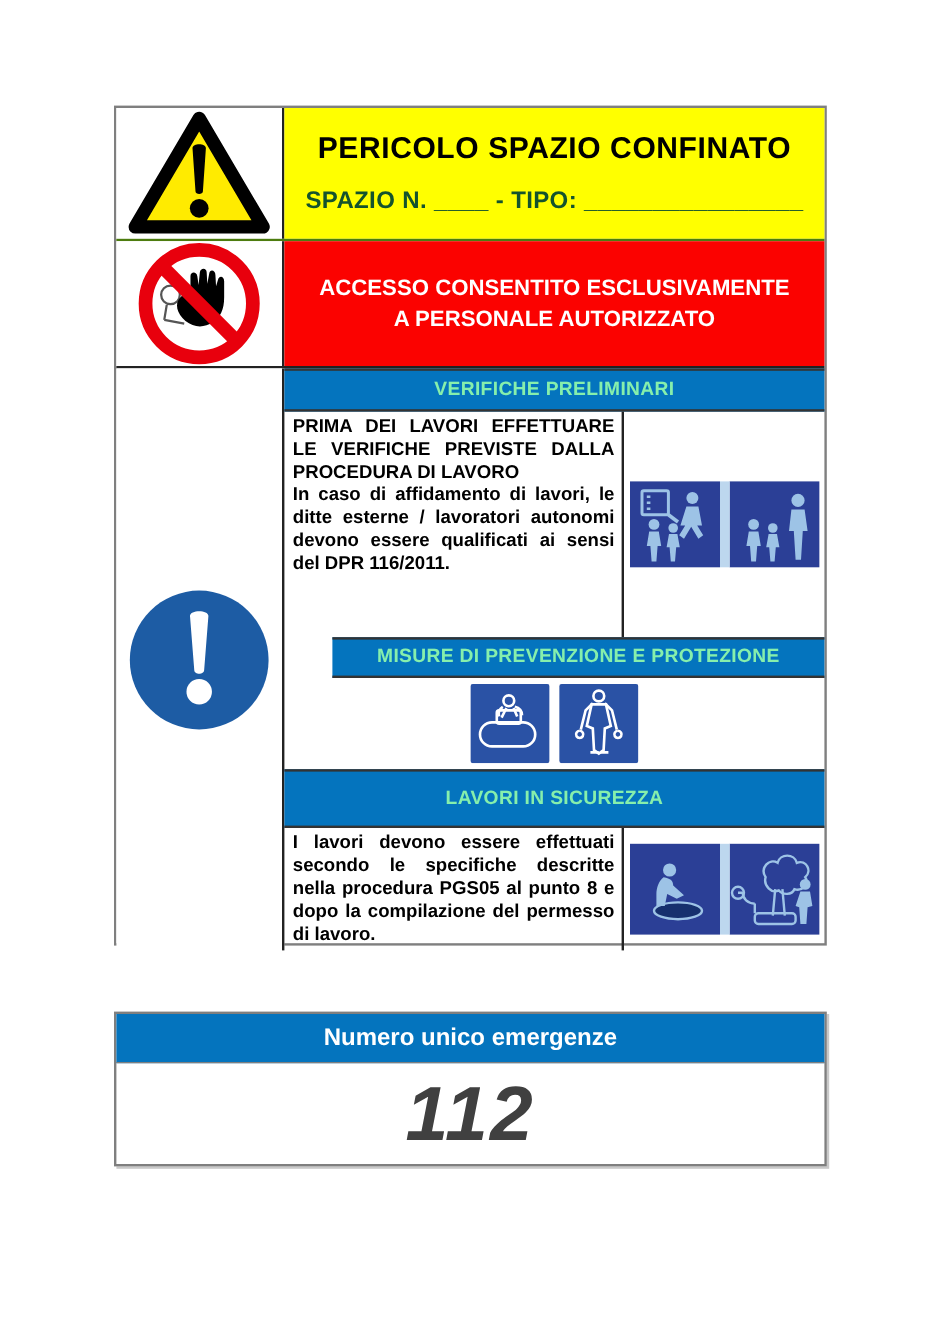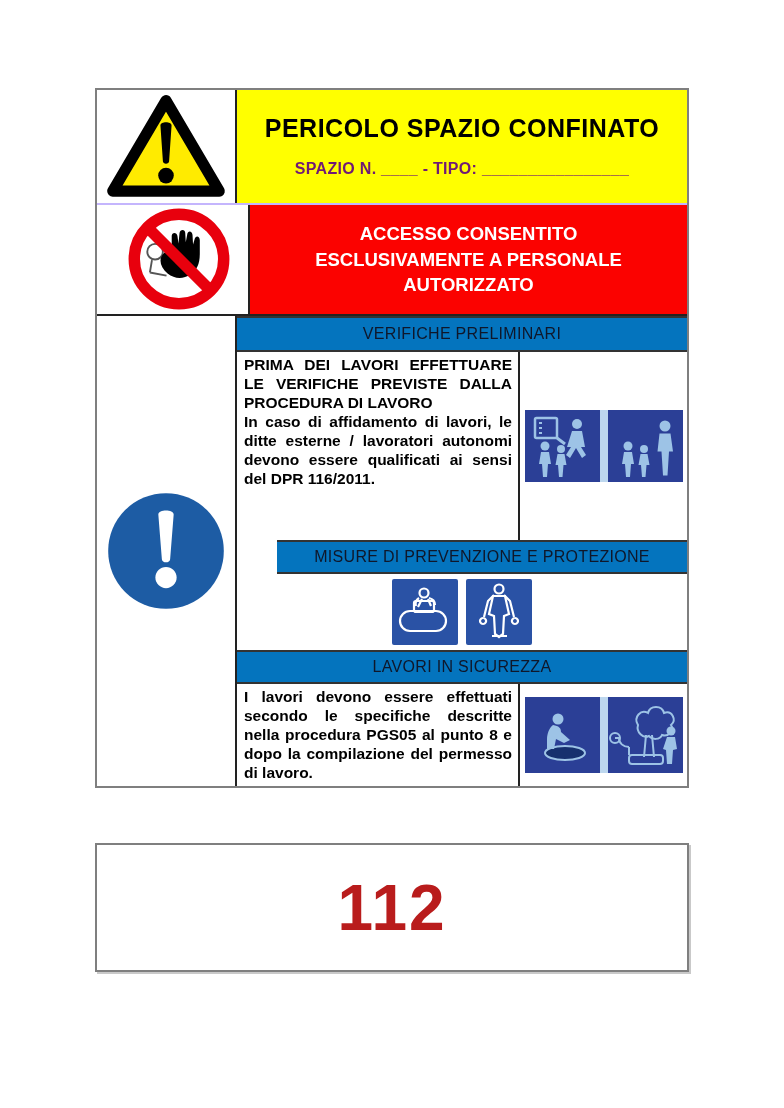--- a/index.html
+++ b/index.html
@@ -11,52 +11,52 @@
   .page{position:absolute;inset:0;background:#ffffff;}
 
   
   .sign{
     position:absolute;left:95px;top:88px;width:594px;height:700px;
     border:2px solid #7f7f7f;box-sizing:border-box;background:#fff;
     display:flex;flex-direction:column;
   }
   .row{display:flex;box-sizing:border-box;}
   .row1{height:117px;}
-  .row2{height:115px;border-top:2px solid #c4b5fd;padding-left:13px;}
+  .row2{height:115px;border-top:2px solid #4d7c0f;}
   .row3{flex:1;border-top:2px solid #222;}
   .icon-cell{
     width:140px;flex:0 0 140px;background:#fff;box-sizing:border-box;
     border-right:2px solid #222;
     display:flex;align-items:center;justify-content:center;
   }
   .header-cell{
     flex:1;background:#FFFF00;display:flex;flex-direction:column;
     align-items:center;justify-content:center;gap:17px;box-sizing:border-box;
   }
   .sign-title{
     color:#000;font-weight:bold;font-size:25px;letter-spacing:.5px;white-space:nowrap;
   }
   .sign-subtitle{
-    color:#701a75;font-weight:bold;font-size:16px;letter-spacing:.3px;white-space:nowrap;
+    color:#14532d;font-weight:bold;font-size:20px;letter-spacing:.3px;white-space:nowrap;
   }
   .access-cell{
     flex:1;background:#FB0200;display:flex;align-items:center;justify-content:center;
     box-sizing:border-box;padding:0 24px;text-align:center;
   }
   .access-text{color:#fff;font-weight:bold;font-size:18.5px;line-height:1.4;}
 
   .sections{flex:1;display:flex;flex-direction:column;min-width:0;}
   .bar{
-    background:#0474BE;color:#0f172a;font-weight:normal;font-size:16px;
+    background:#0474BE;color:#86efac;font-weight:bold;font-size:16px;
     display:flex;align-items:center;justify-content:center;box-sizing:border-box;
     border-top:2px solid #333;border-bottom:2px solid #333;letter-spacing:.3px;
   }
   .bar1{height:36px;}
   .bar2{height:34px;margin-left:40px;}
-  .bar3{height:34px;}
+  .bar3{height:49px;}
   .content{display:flex;box-sizing:border-box;min-height:0;}
   .c1{height:188px;}
   .c2{height:76px;}
   .c3{flex:1;}
   .content .text{
     flex:0 0 283px;width:283px;box-sizing:border-box;border-right:2px solid #222;
     padding:3px 6px 4px 7px;
   }
   .content .text p{
     margin:0;color:#000;font-weight:bold;font-size:15.5px;line-height:19px;
@@ -73,21 +73,21 @@
     border:2px solid #7f7f7f;box-sizing:border-box;background:#fff;
     display:flex;flex-direction:column;box-shadow:2px 2px 0 #c9c9c9;
   }
   .em-bar{
     height:41px;background:#0474BE;color:#fff;font-weight:bold;font-size:20px;
     display:flex;align-items:center;justify-content:center;box-sizing:border-box;
     border-bottom:1px solid #7f7f7f;
   }
   .em-number{
     flex:1;display:flex;align-items:center;justify-content:center;
-    color:#b91c1c;font-weight:bold;font-size:64px;letter-spacing:2px;
+    color:#404040;font-weight:bold;font-size:64px;letter-spacing:2px;font-style:italic;
   }
   svg{display:block;}
 </style>
 </head>
 <body>
 
 <div class="page">
 
   <div class="sign">
 
@@ -221,16 +221,17 @@
               </g>
             </svg>
           </div>
         </div>
 
       </div>
     </div>
   </div>
 
   <div class="emergency">
+    <div class="em-bar">Numero unico emergenze</div>
     <div class="em-number">112</div>
   </div>
 
 </div>
 
 </body></html>

